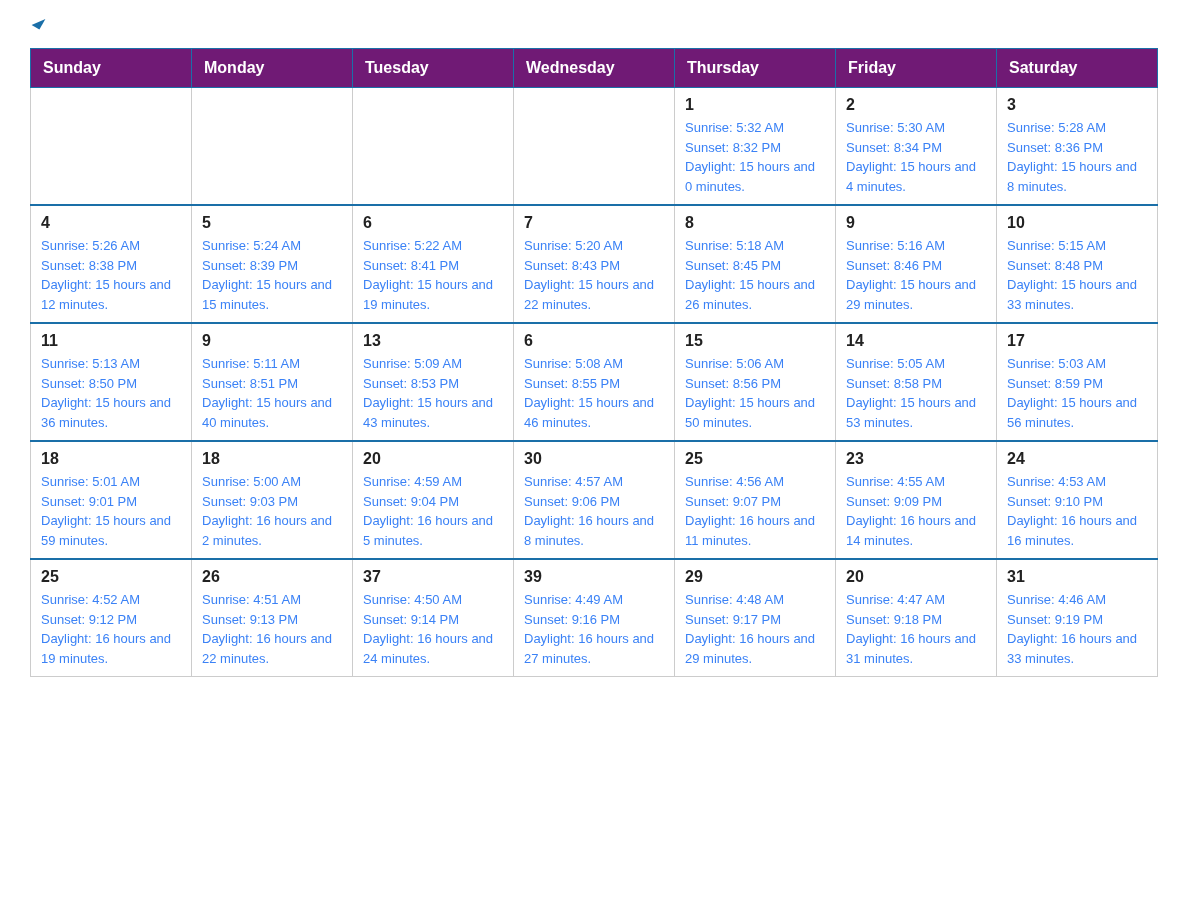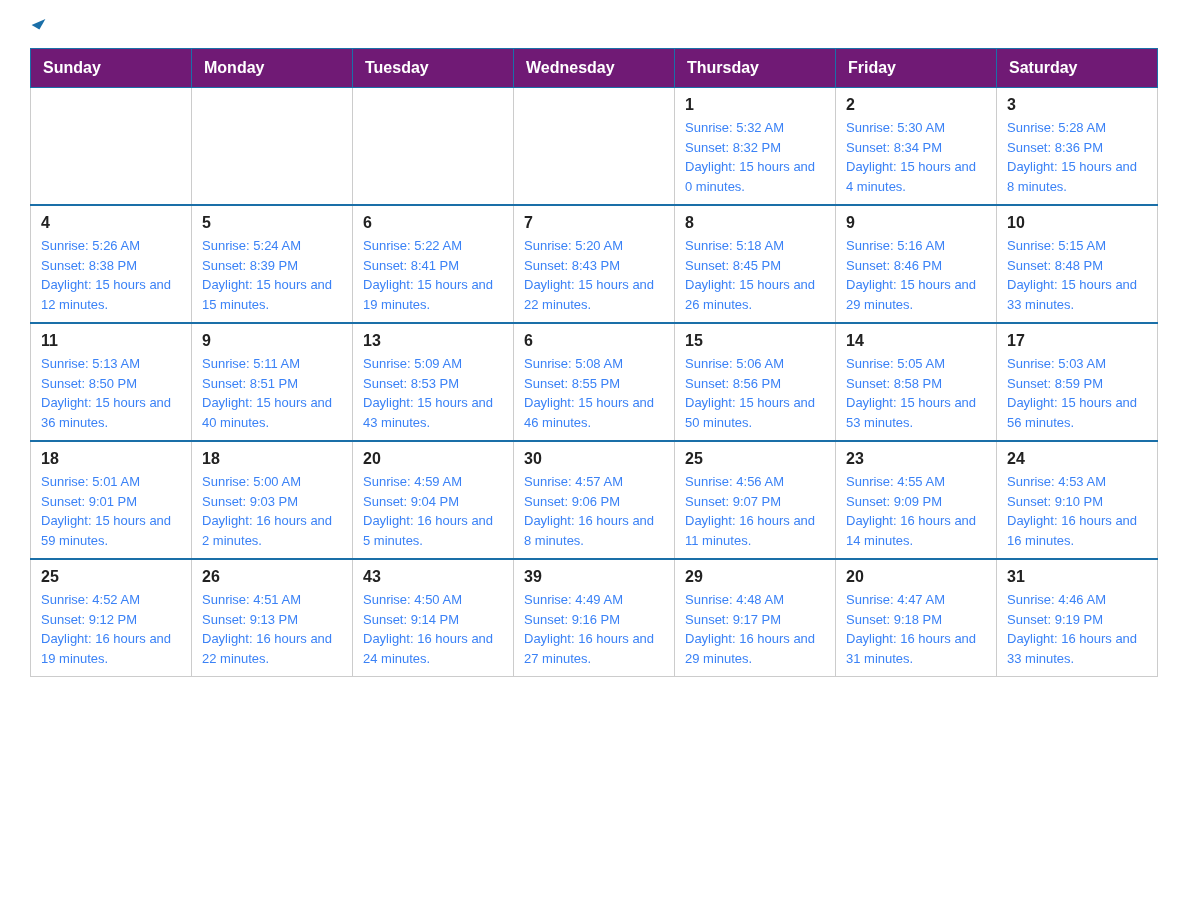--- a/index.html
+++ b/index.html
@@ -233,21 +233,21 @@
       <tr class="week-row">
         <td>
           <span class="day-number">25</span>
           <div class="day-info">Sunrise: 4:52 AM<br>Sunset: 9:12 PM<br>Daylight: 16 hours and 19 minutes.</div>
         </td>
         <td>
           <span class="day-number">26</span>
           <div class="day-info">Sunrise: 4:51 AM<br>Sunset: 9:13 PM<br>Daylight: 16 hours and 22 minutes.</div>
         </td>
         <td>
-          <span class="day-number">43</span>
+          <span class="day-number">37</span>
           <div class="day-info">Sunrise: 4:50 AM<br>Sunset: 9:14 PM<br>Daylight: 16 hours and 24 minutes.</div>
         </td>
         <td>
           <span class="day-number">39</span>
           <div class="day-info">Sunrise: 4:49 AM<br>Sunset: 9:16 PM<br>Daylight: 16 hours and 27 minutes.</div>
         </td>
         <td>
           <span class="day-number">29</span>
           <div class="day-info">Sunrise: 4:48 AM<br>Sunset: 9:17 PM<br>Daylight: 16 hours and 29 minutes.</div>
         </td>

